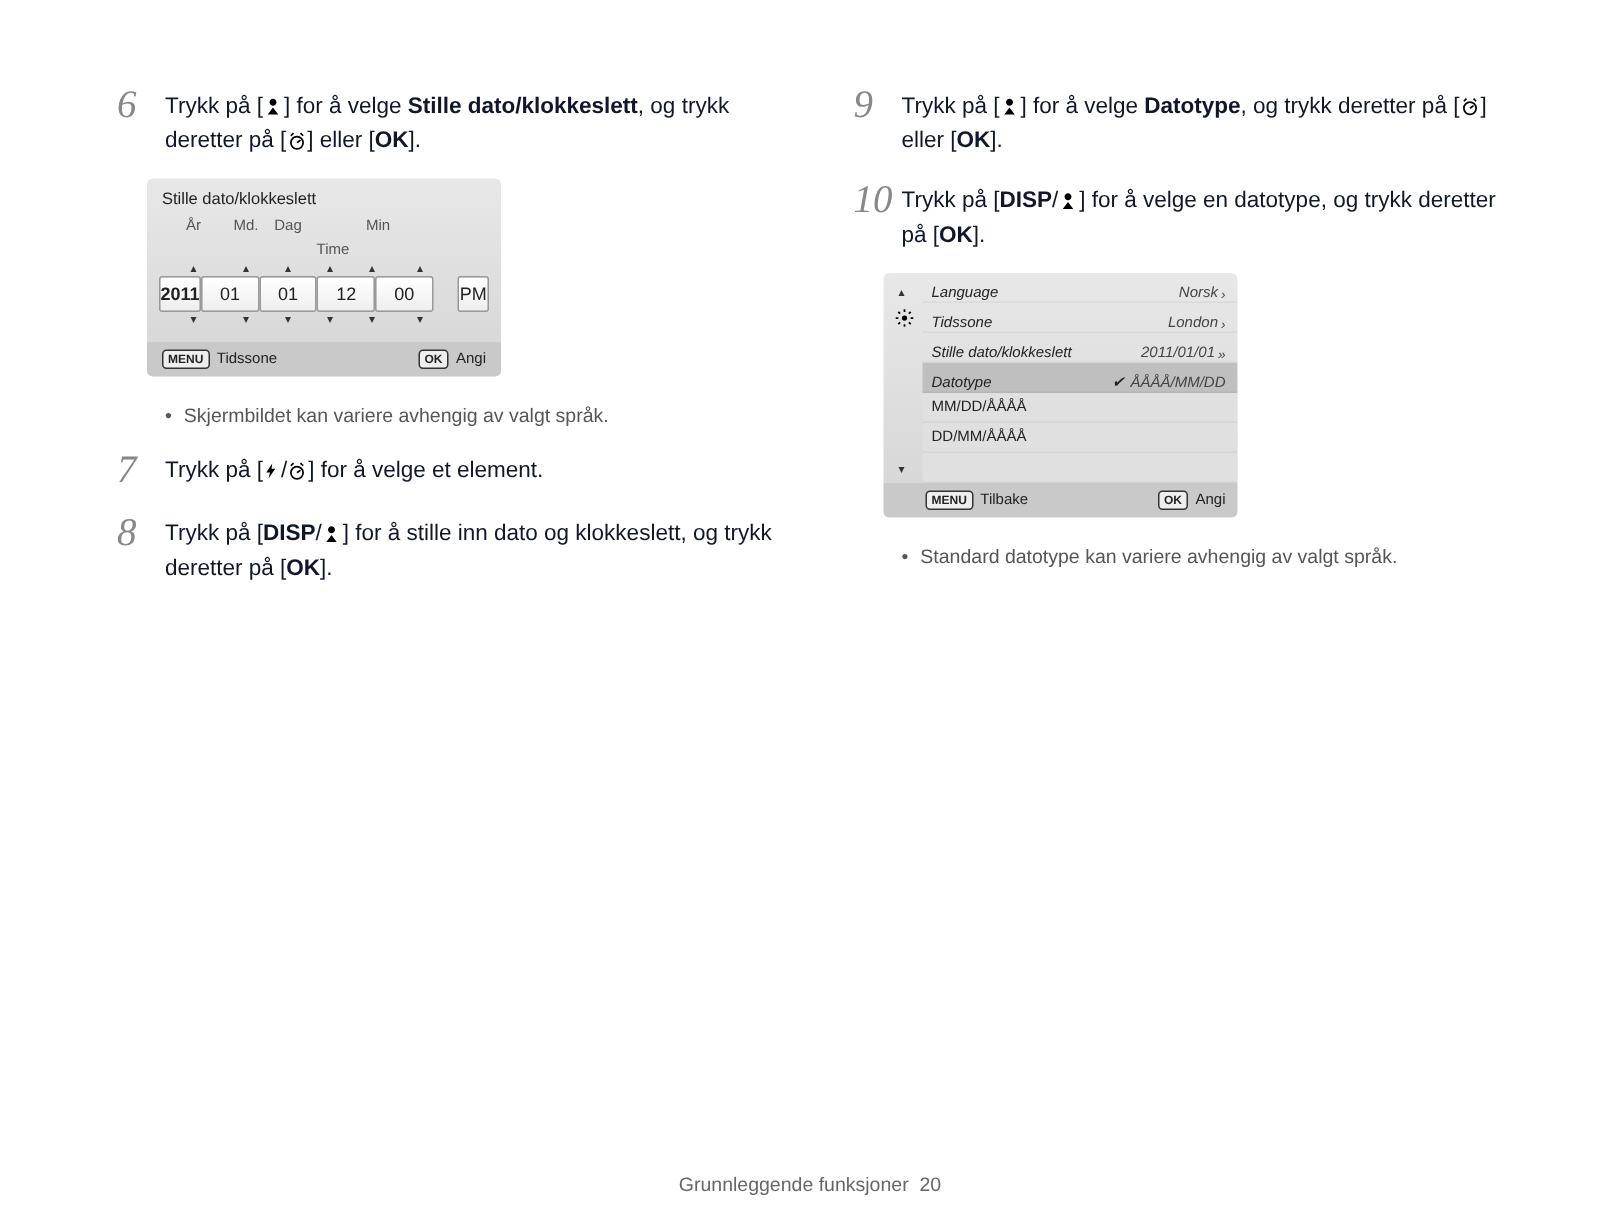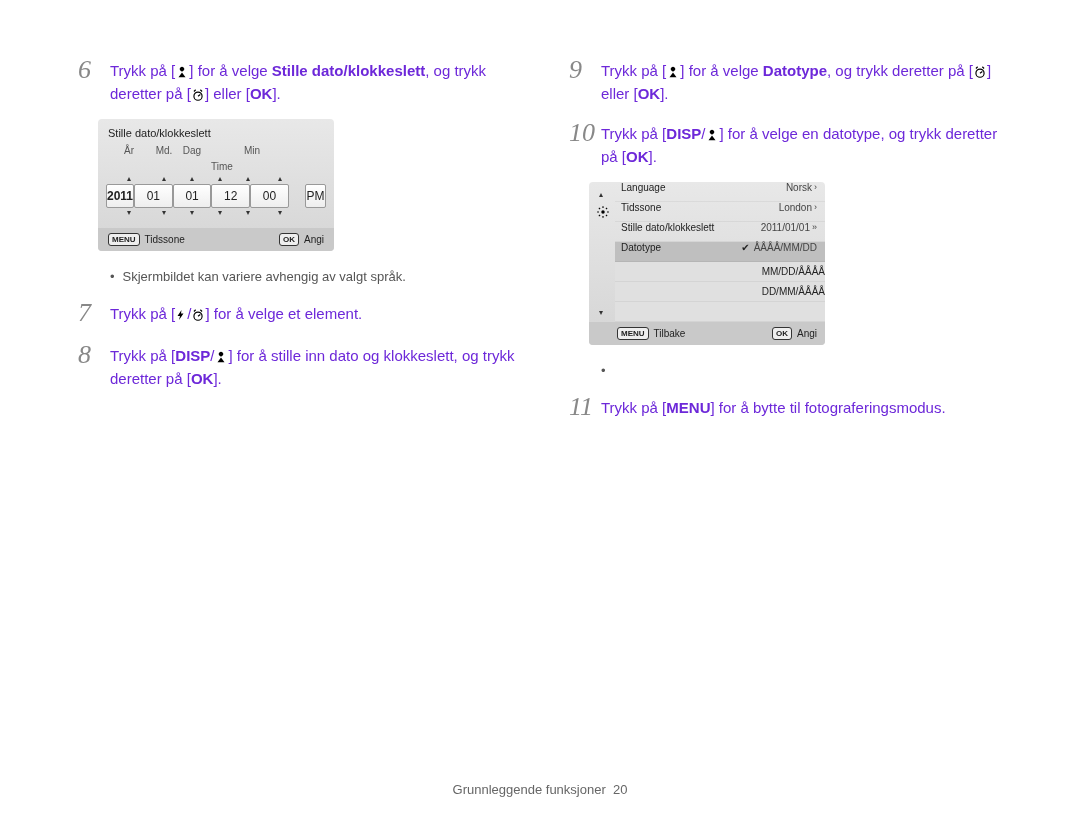--- a/index.html
+++ b/index.html
@@ -39,21 +39,21 @@
     font-weight: 300;
     color: #888;
     width: 32px;
     flex-shrink: 0;
     line-height: 1.1;
     font-family: "Times New Roman", serif;
   }
   .step-text {
     font-size: 15px;
     line-height: 1.5;
-    color: #6d28d9;
+    color: #0f172a;
     padding-top: 4px;
   }
   .bold { font-weight: bold; }
   .icon {
     display: inline-flex;
     align-items: center;
     justify-content: center;
     vertical-align: middle;
   }
   .icon svg { display: block; }
@@ -185,42 +185,43 @@
   .fig2 .side-arrow.up { top: 8px; }
   .fig2 .side-arrow.down { bottom: 28px; }
 
   .fig2 .rows {
     margin-left: 26px;
     display: flex;
     flex-direction: column;
   }
   .fig2 .row {
     display: flex;
-    align-items: flex-start;
+    align-items: flex-end;
     height: 20px;
     padding: 0 8px 0 6px;
     border-bottom: 1px solid rgba(0,0,0,0.05);
     font-size: 10px;
+    font-style: italic;
   }
   .fig2 .row .k { flex: 1; }
   .fig2 .row .v { color: #444; font-size: 10px; white-space: nowrap; }
   .fig2 .row .chev { font-size: 9px; margin-left: 2px; color: #444; }
   .fig2 .row.sel {
     background: #bfbfbf;
   }
   .fig2 .dropdown {
     margin-left: 26px;
     background: #e0e0e0;
   }
   .fig2 .dropdown .drow {
     height: 20px;
     display: flex;
     align-items: center;
-    justify-content: flex-end;
-    padding: 0 0 0 6px;
+    justify-content: flex-start;
+    padding: 0 24px 0 6px;
     font-size: 10px;
     border-bottom: 1px solid rgba(0,0,0,0.05);
   }
   .fig2 .footer-bar {
     display: flex;
     align-items: center;
     background: #c9c9c9;
     padding: 5px 8px 5px 28px;
     font-size: 10px;
     color: #222;
@@ -418,28 +419,23 @@
           <span class="menu-pill">MENU</span>
           <span>Tilbake</span>
           <span class="spacer"></span>
           <span class="ok-pill">OK</span>
           <span>Angi</span>
         </div>
       </div>
 
       <div class="note">
         <span class="bullet">•</span>
-      </div>
-
-      <div class="step">
-        <div class="step-num">11</div>
-        <div class="step-text">
-          <span>Trykk på [</span><span class="bold">MENU</span><span>] for å bytte til fotograferingsmodus.</span>
-        </div>
-      </div>
+        <span>Standard datotype kan variere avhengig av valgt språk.</span>
+      </div>
+
 
     </div>
   </div>
 </div>
 
 <div class="page-footer">
   <span>Grunnleggende funksjoner</span>&nbsp;&nbsp;<span>20</span>
 </div>
 
 </body></html>

